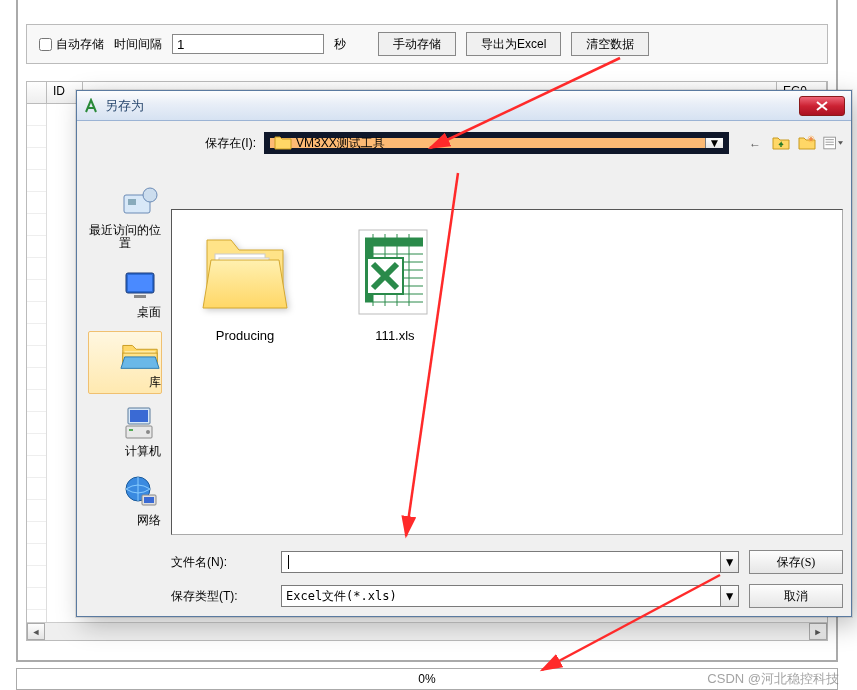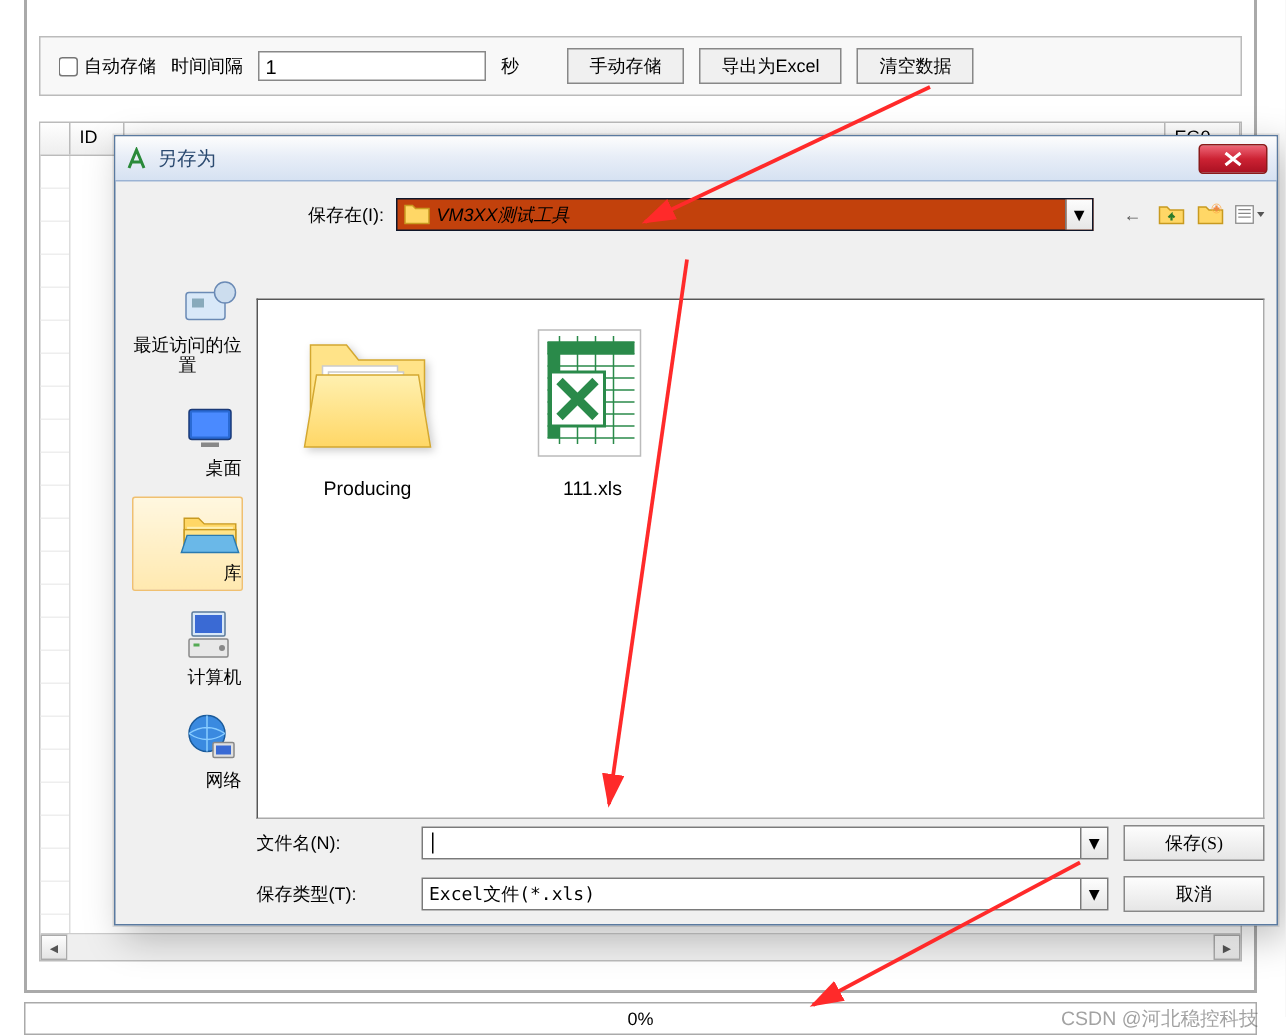--- a/index.html
+++ b/index.html
@@ -31,34 +31,34 @@
     
     .dialog-body { display: flex; height: calc(100% - 30px); padding: 8px; gap: 6px; }
     
     .sidebar { width: 80px; display: flex; flex-direction: column; align-items: center; gap: 6px; padding-top: 50px; }
     .side-item { width: 74px; display: flex; flex-direction: column; align-items: flex-end; padding: 4px 0; cursor: pointer; border: 1px solid transparent; }
     .side-item.selected { border: 1px solid #f0c070; background: linear-gradient(#fff7e0,#ffe9b0); border-radius: 2px; }
     .side-item .ic { width: 42px; height: 38px; display: flex; align-items: center; justify-content: center; margin-bottom: 2px; }
     .side-item .lbl { font-size: 12px; text-align: center; line-height: 1.1; }
     
     .main-col { flex: 1; display: flex; flex-direction: column; }
-    .save-in-row { display: flex; align-items: center; gap: 8px; height: 28px; margin-bottom: 10px; }
+    .save-in-row { display: flex; align-items: center; gap: 8px; height: 28px; margin-bottom: 20px; }
     .save-in-row .lbl { width: 85px; text-align: right; }
-    .location-select { flex: 1; height: 22px; border: 1px solid #0f172a; background: #c2410c; display: flex; align-items: center; padding: 0 4px; position: relative; font-style: italic; }
+    .location-select { flex: 1; height: 22px; border: 6px solid #0f172a; background: #fdba74; display: flex; align-items: center; padding: 0 4px; position: relative; }
     .location-select .fld-icon { width: 18px; height: 16px; margin-right: 4px; }
     .location-select .dd { position: absolute; right: 0; top: 0; bottom: 0; width: 18px; border-left: 1px solid #7a7a7a; background: linear-gradient(#fdfdfd,#e6e6e6); display: flex; align-items: center; justify-content: center; cursor: pointer; }
     .nav-icons { display: flex; align-items: center; gap: 6px; margin-left: 8px; }
     .nav-icons .ni { width: 20px; height: 20px; display: flex; align-items: center; justify-content: center; cursor: pointer; }
     
     .file-area { flex: 1; background: #fff; border: 1px inset #aaa; padding: 14px 18px; display: flex; gap: 40px; align-items: flex-start; overflow: hidden; margin-top: 32px; }
     .file-item { width: 110px; display: flex; flex-direction: column; align-items: center; cursor: pointer; }
     .file-item .fic { width: 96px; height: 96px; display: flex; align-items: center; justify-content: center; margin-bottom: 8px; }
     .file-item .flbl { font-size: 13px; text-align: center; font-family: Arial, sans-serif; }
     
-    .bottom-fields { padding-top: 4px; display: flex; flex-direction: column; gap: 10px; }
+    .bottom-fields { padding-top: 15px; display: flex; flex-direction: column; gap: 10px; }
     .field-row { display: flex; align-items: center; gap: 10px; }
     .field-row .flabel { width: 100px; text-align: left; }
     .combo { flex: 1; height: 22px; border: 1px solid #7a7a7a; background: #fff; display: flex; align-items: center; padding: 0 4px; position: relative; font-family: "SimSun", monospace; }
     .combo .dd { position: absolute; right: 0; top: 0; bottom: 0; width: 18px; border-left: 1px solid #7a7a7a; background: linear-gradient(#fdfdfd,#e6e6e6); display: flex; align-items: center; justify-content: center; cursor: pointer; }
     .action-btn { width: 94px; height: 24px; border: 1px solid #888; background: linear-gradient(#fdfdfd,#e6e6e6); cursor: pointer; font-family: Liberation Serif, serif; font-size: 12px; }
     
     .progress-bar { position: absolute; left: 16px; bottom: 0; width: 822px; height: 22px; border: 1px solid #aaa; background: #fff; display: flex; align-items: center; justify-content: center; font-size: 12px; }
     
     .watermark { position: absolute; right: 18px; bottom: 2px; font-size: 13px; color: rgba(100,100,100,.6); font-family: Arial, "Microsoft YaHei"; }
     

